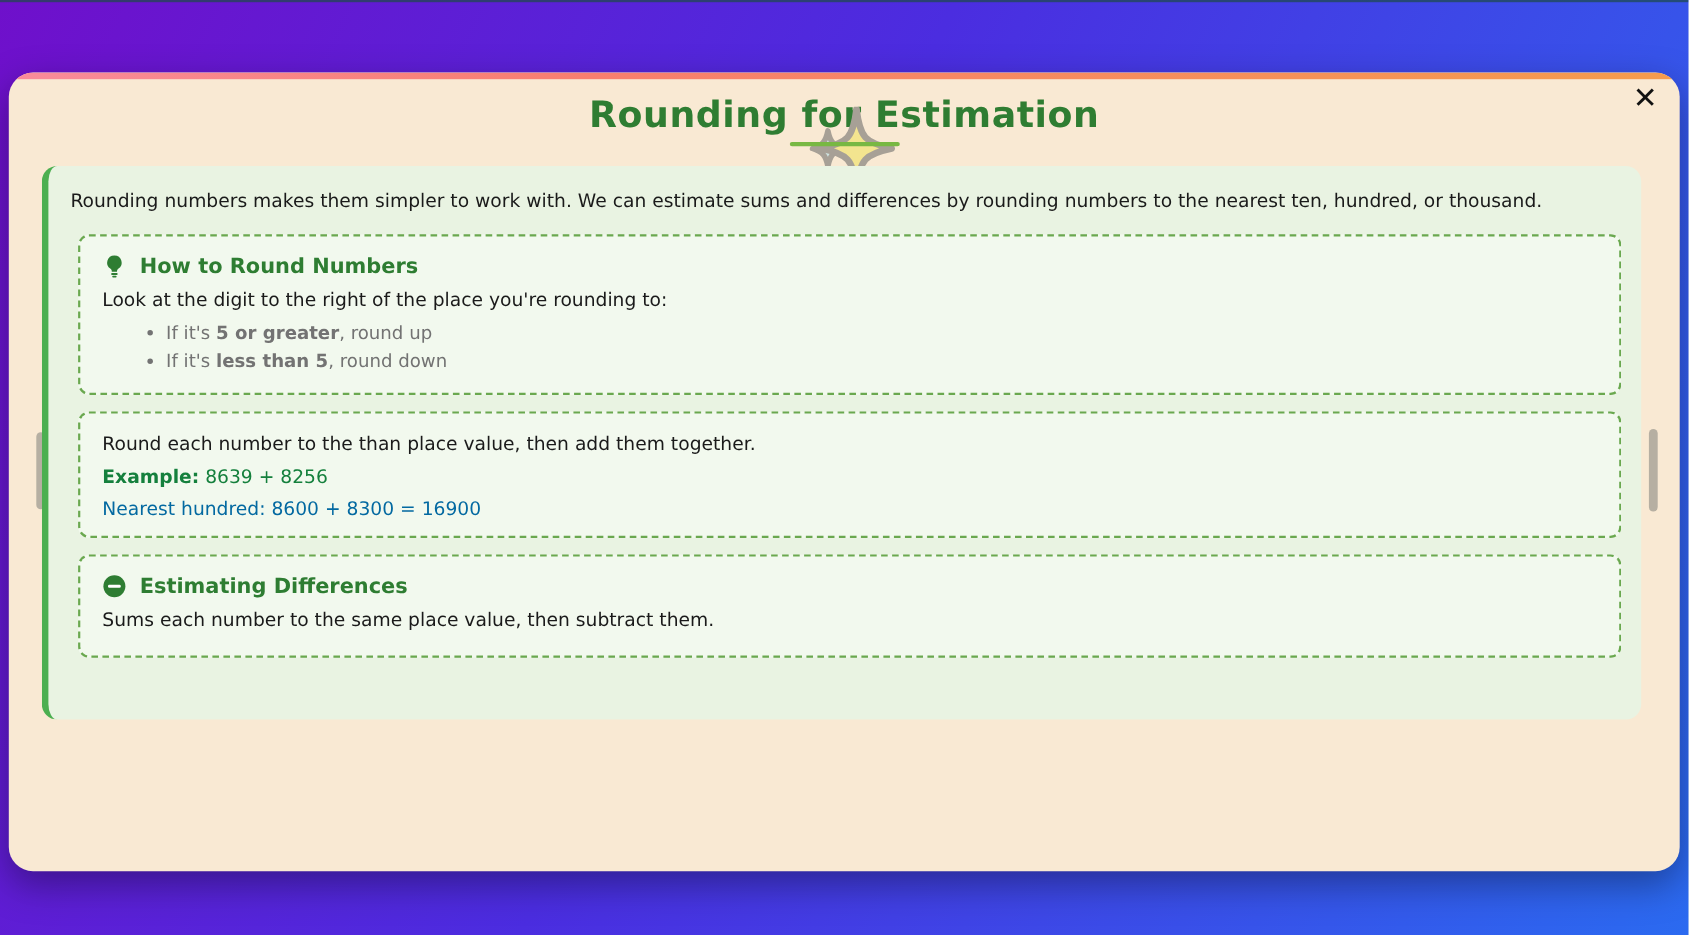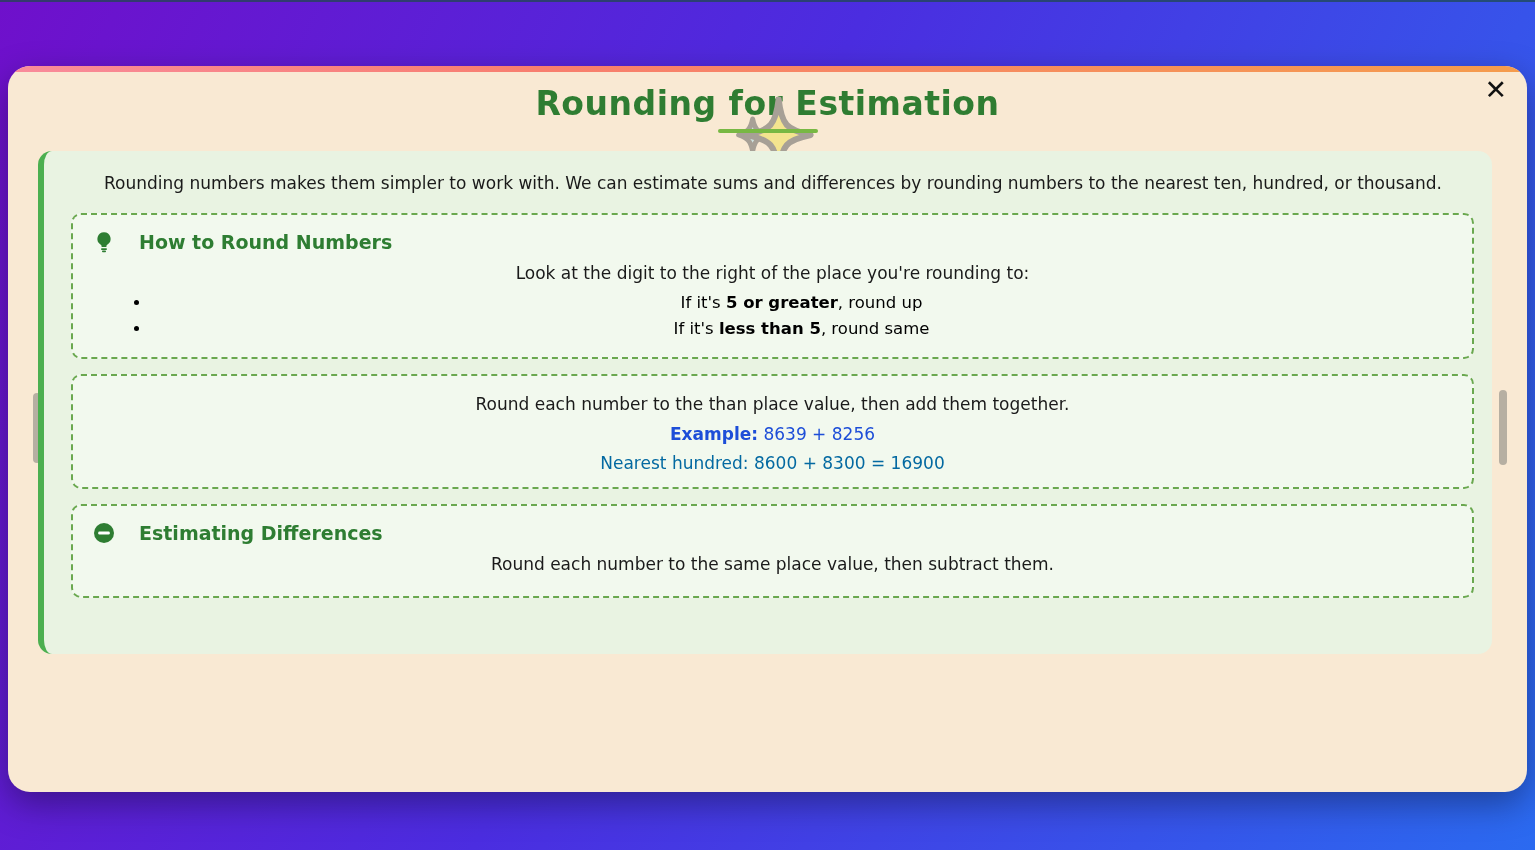--- a/index.html
+++ b/index.html
@@ -40,38 +40,38 @@
     position: relative; z-index: 2;
   }
   .sparkles {
     position: absolute; left: 50%; top: -32px; transform: translateX(-47%);
     width: 88px; height: 84px; z-index: 1;
   }
   .content-panel {
     position: relative; z-index: 1;
     margin: 10px 35px 0 30px; height: 503px; overflow: hidden;
     background: #e9f3e2; border-left: 6px solid #4caf50;
-    border-radius: 14px; padding: 12px 10px 16px 13px; text-align: center;
+    border-radius: 14px; padding: 12px 10px 16px 13px;
   }
   .intro-text {
     margin: 8px 0 16px 7px; font-size: 17px; color: #1a1a1a; line-height: 1.5;
   }
   .lesson-section {
     border: 2px dashed #6aa84f; border-radius: 10px; background: #f2f9ee;
     padding: 12px 20px 12px; margin: 0 8px 15px 14px;
   }
   .section-heading {
-    display: flex; align-items: center; gap: 24px;
+    display: flex; align-items: center; gap: 12px;
     margin: 4px 0 10px; font-size: 19px; font-weight: 700; color: #2e7d32;
   }
   .section-icon { width: 22px; height: 22px; flex: 0 0 auto; display: block; }
   .section-text { margin: 6px 0 10px; font-size: 17px; color: #1a1a1a; }
   .rule-list { margin: 2px 0 4px; padding-left: 58px; }
-  .rule-list li { margin: 7px 0; font-size: 16.5px; color: #000000; }
-  .example-line { margin: 9px 0; font-size: 17px; color: #1d4ed8; }
+  .rule-list li { margin: 7px 0; font-size: 16.5px; color: #737373; }
+  .example-line { margin: 9px 0; font-size: 17px; color: #15803d; }
   .example-label { font-weight: 700; }
   .result-line { margin: 9px 0 2px; font-size: 17px; color: #0369a1; }
   .scroll-thumb {
     position: absolute; width: 8px; border-radius: 4px;
     background: #b6afa2; z-index: 0;
   }
   .scroll-thumb.left  { left: 25px;  top: 327px; height: 70px; }
   .scroll-thumb.right { left: 1491px; top: 324px; height: 75px; }
 </style>
 </head>
@@ -104,37 +104,37 @@
         <svg class="section-icon" viewBox="0 0 22 22">
           <path d="M11 1.2a6.6 6.6 0 0 0-3.5 12.2c.7.45 1.1 1.1 1.1 1.8v.9h4.8v-.9c0-.7.4-1.35 1.1-1.8A6.6 6.6 0 0 0 11 1.2z" fill="#2e7d32"></path>
           <rect x="8" y="17.2" width="6" height="1.8" rx="0.9" fill="#2e7d32"></rect>
           <rect x="9" y="19.6" width="4" height="1.6" rx="0.8" fill="#2e7d32"></rect>
         </svg>
         <span>How to Round Numbers</span>
       </div>
       <p class="section-text">Look at the digit to the right of the place you're rounding to:</p>
       <ul class="rule-list">
         <li><span>If it's </span><b>5 or greater</b><span>, round up</span></li>
-        <li><span>If it's </span><b>less than 5</b><span>, round same</span></li>
+        <li><span>If it's </span><b>less than 5</b><span>, round down</span></li>
       </ul>
     </section>
 
     <section class="lesson-section">
       <p class="section-text">Round each number to the than place value, then add them together.</p>
       <p class="example-line"><span class="example-label">Example:</span><span> 8639 + 8256</span></p>
       <p class="result-line">Nearest hundred: 8600 + 8300 = 16900</p>
     </section>
 
     <section class="lesson-section">
       <div class="section-heading">
         <svg class="section-icon" viewBox="0 0 22 22">
           <circle cx="11" cy="11" r="10" fill="#2e7d32"></circle>
           <rect x="5.2" y="9.6" width="11.6" height="2.8" rx="1.2" fill="#ffffff"></rect>
         </svg>
         <span>Estimating Differences</span>
       </div>
-      <p class="section-text">Round each number to the same place value, then subtract them.</p>
+      <p class="section-text">Sums each number to the same place value, then subtract them.</p>
     </section>
   </div>
 
   <div class="scroll-thumb left"></div>
   <div class="scroll-thumb right"></div>
 </div>
 
 </body></html>

